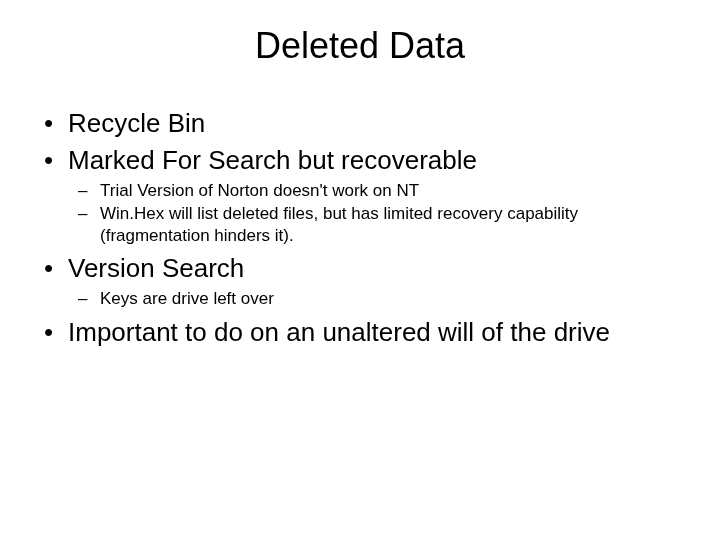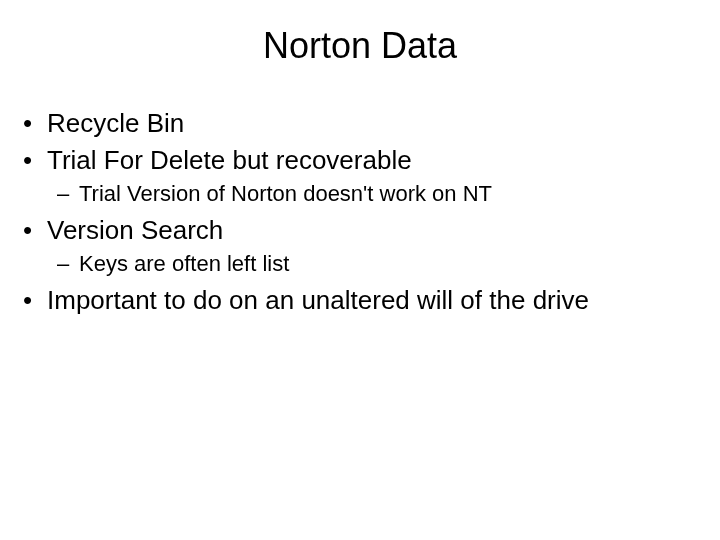--- a/index.html
+++ b/index.html
@@ -16,21 +16,21 @@
       padding: 20px 0;
     }
     .slide-title {
       text-align: center;
       font-size: 36px;
       font-weight: normal;
       margin-bottom: 40px;
       margin-top: 5px;
     }
     .content {
-      padding: 0 19px;
+      padding: 0 40px;
     }
     ul.level1 {
       list-style: none;
     }
     ul.level1 > li {
       font-size: 26px;
       margin-bottom: 4px;
       padding-left: 28px;
       position: relative;
       line-height: 1.25;
@@ -40,55 +40,58 @@
       position: absolute;
       left: 4px;
       font-size: 26px;
     }
     ul.level2 {
       list-style: none;
       margin-top: 4px;
       margin-bottom: 6px;
     }
     ul.level2 > li {
-      font-size: 22px;
+      font-size: 17px;
       padding-left: 32px;
       position: relative;
       line-height: 1.25;
       margin-bottom: 2px;
     }
     ul.level2 > li::before {
       content: "–";
       position: absolute;
       left: 10px;
     }
   </style>
 </head>
 <body>
 
-<h1 class="slide-title">Norton Data</h1>
+<h1 class="slide-title">Deleted Data</h1>
 
 <div class="content">
   <ul class="level1">
     <li>
       <span>Recycle Bin</span>
     </li>
     <li>
-      <span>Trial For Delete but recoverable</span>
+      <span>Marked For Search but recoverable</span>
       <ul class="level2">
         <li>
           <span>Trial Version of Norton doesn't work on NT</span>
+        </li>
+        <li>
+          <span>Win.Hex will list deleted files, but has limited recovery capability (fragmentation hinders it).</span>
         </li>
       </ul>
     </li>
     <li>
       <span>Version Search</span>
       <ul class="level2">
         <li>
-          <span>Keys are often left list</span>
+          <span>Keys are drive left over</span>
         </li>
       </ul>
     </li>
     <li>
       <span>Important to do on an unaltered will of the drive</span>
     </li>
   </ul>
 </div>
 
 </body></html>

